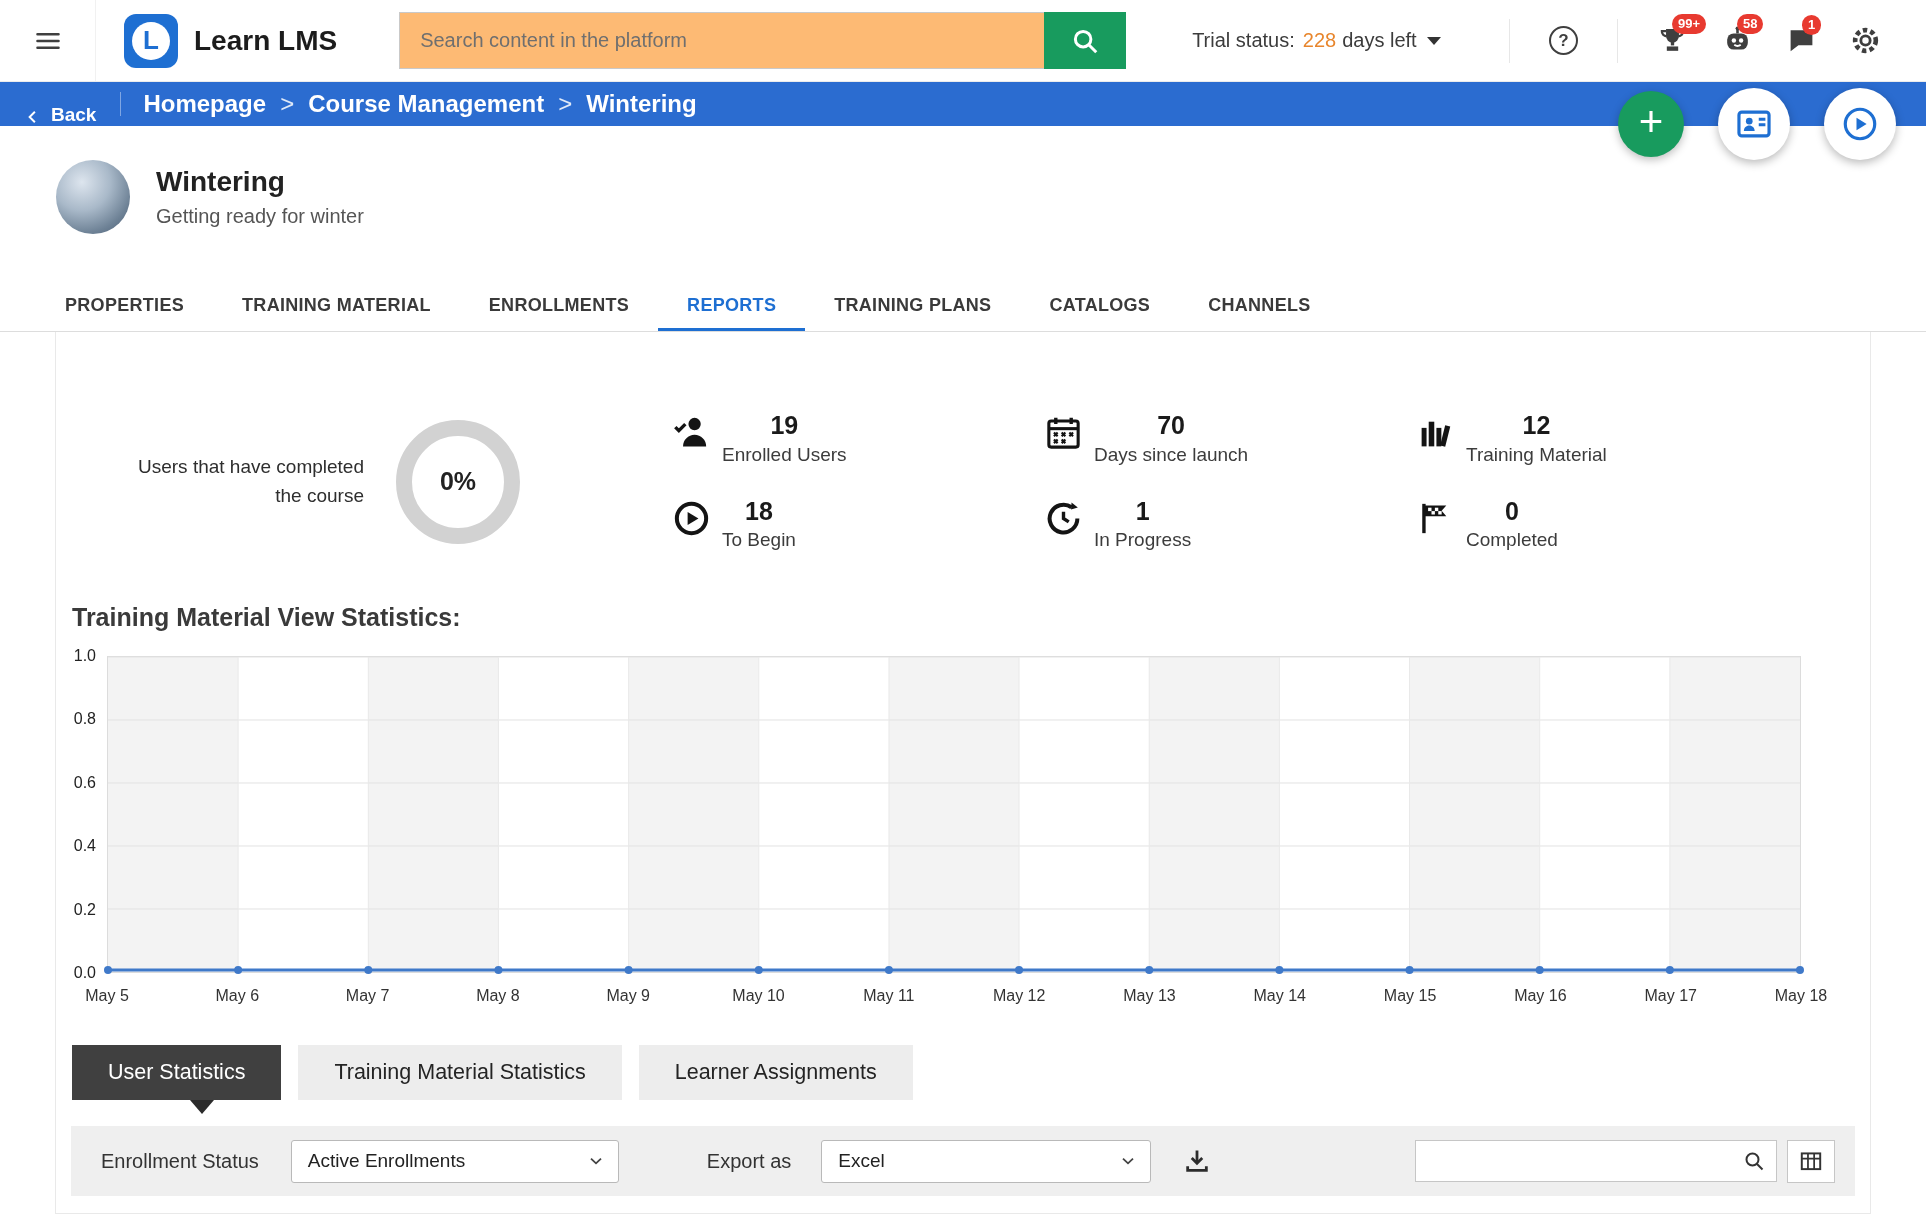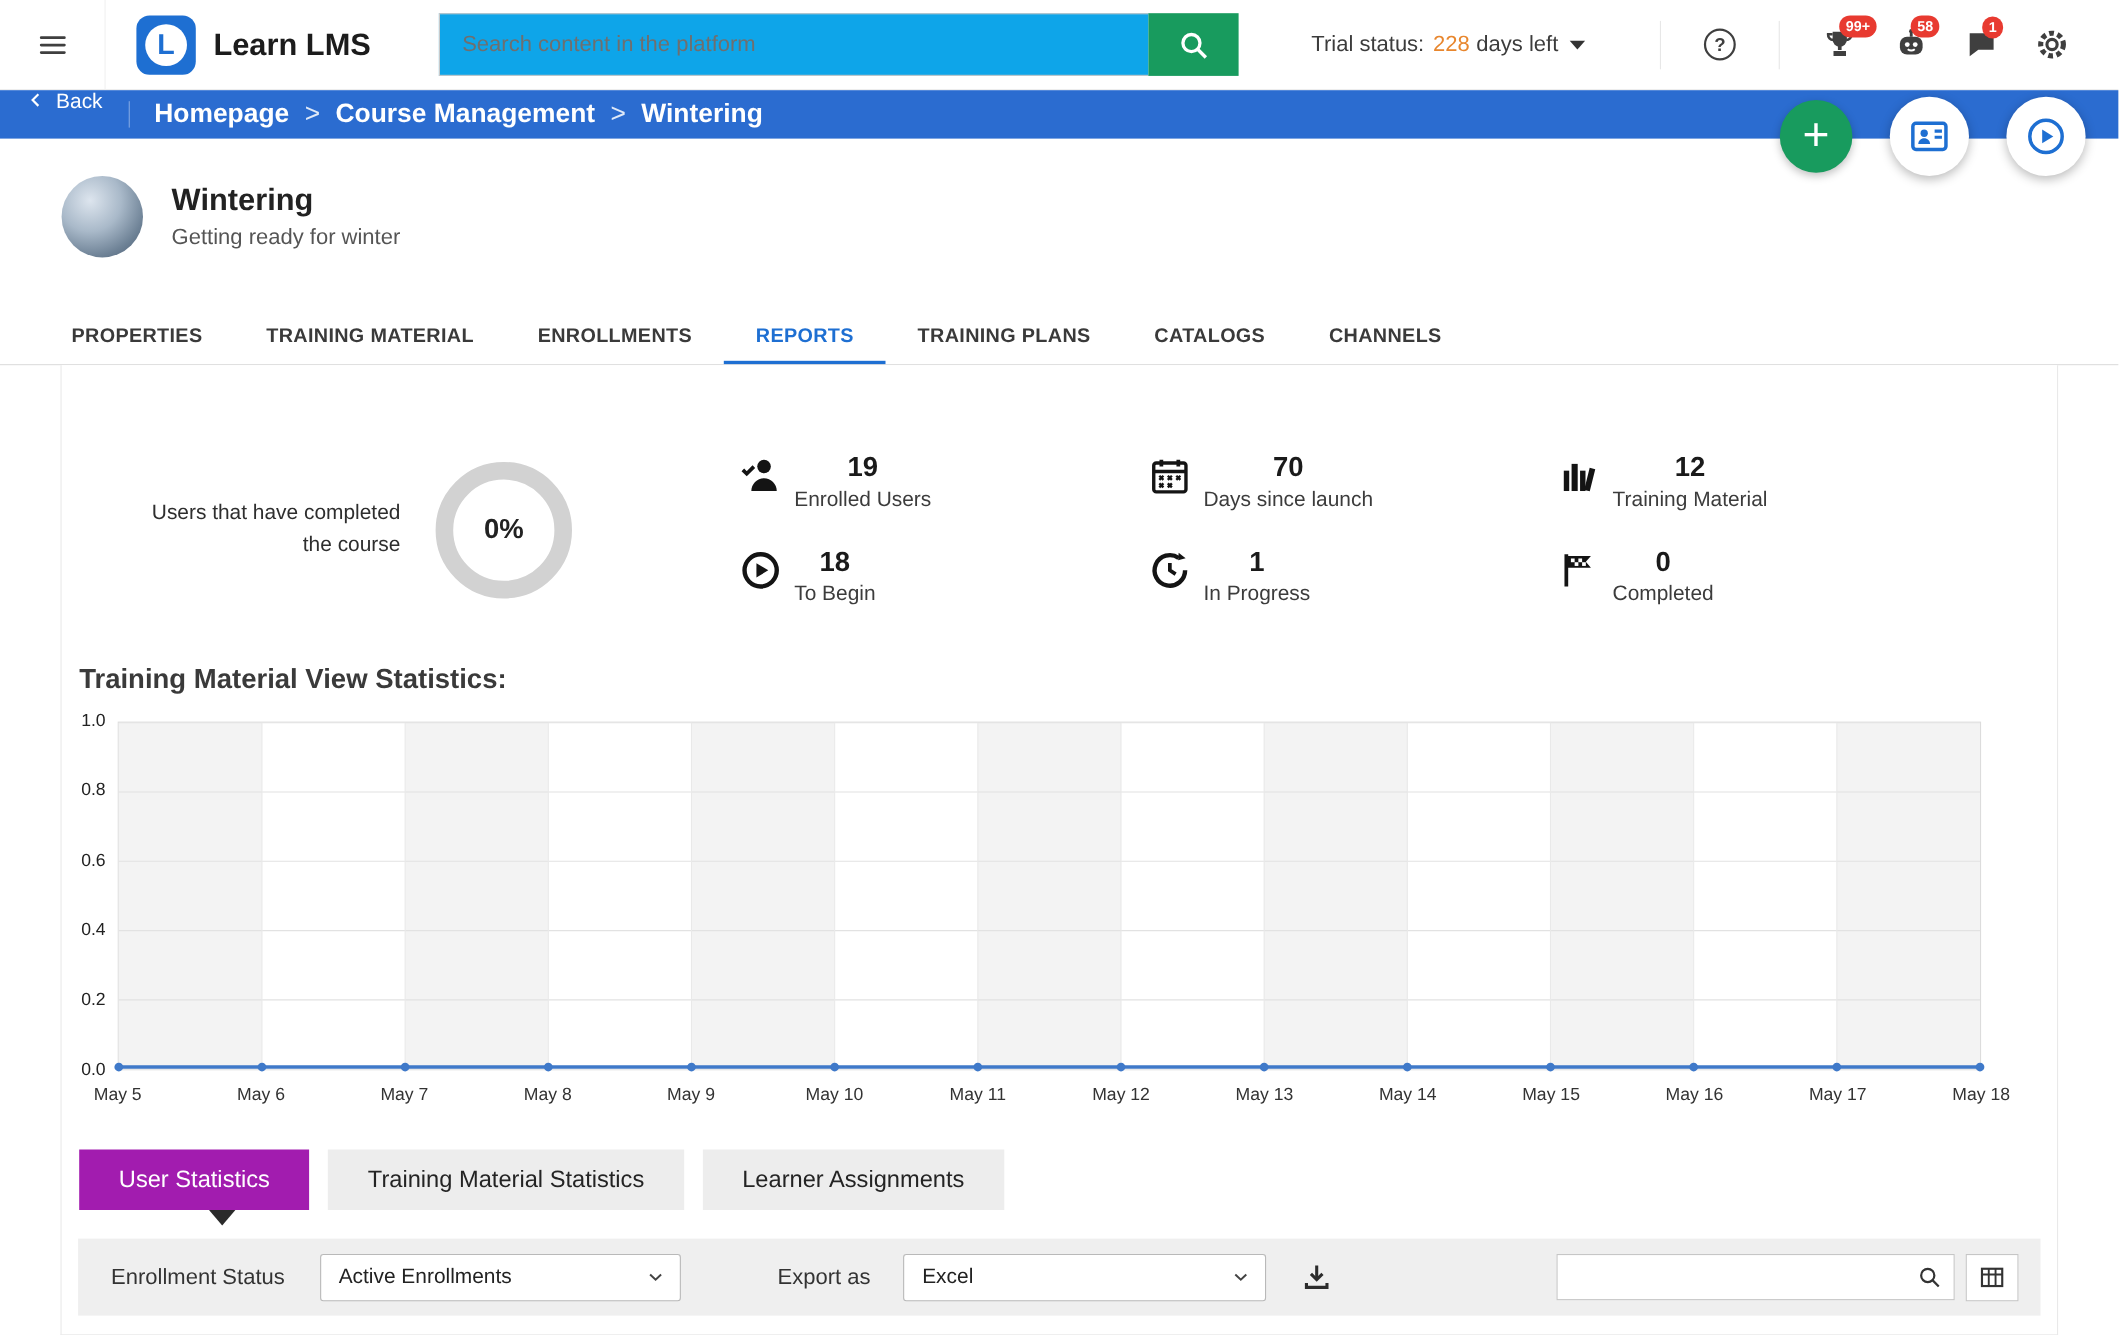--- a/index.html
+++ b/index.html
@@ -8,35 +8,35 @@
   svg { display:block; }
 
   
   .topbar { height:82px; display:flex; align-items:center; border-bottom:1px solid #ececec; background:#fff; }
   .hamburger-cell { width:96px; height:100%; display:flex; align-items:center; justify-content:center; border-right:1px solid #f1f1f1; cursor:pointer; color:#3f3f3f; }
   .logo-block { display:flex; align-items:center; margin-left:28px; cursor:pointer; }
   .logo-mark { width:54px; height:54px; border-radius:12px; background:#1e6fd2; display:flex; align-items:center; justify-content:center; }
   .logo-inner { width:38px; height:38px; border-radius:50%; background:#fff; display:flex; align-items:center; justify-content:center; font-weight:700; font-size:26px; color:#1e6fd2; }
   .logo-text { margin-left:16px; font-size:28px; font-weight:700; color:#1c1c1c; }
   .searchbar { margin-left:62px; display:flex; height:57px; width:727px; }
-  .searchbar input { flex:1; border:1px solid #c9c9c9; border-right:none; padding:0 20px; font-size:20px; color:#444; outline:none; background:#0ea5e9; }
+  .searchbar input { flex:1; border:1px solid #c9c9c9; border-right:none; padding:0 20px; font-size:20px; color:#444; outline:none; background:#fdba74; }
   .searchbar input::placeholder { color:#6f6f6f; }
   .search-btn { width:82px; background:#189b5e; border:none; display:flex; align-items:center; justify-content:center; cursor:pointer; }
   .trial { margin-left:66px; display:flex; align-items:center; font-size:20px; color:#3c3c3c; cursor:pointer; white-space:nowrap; }
   .trial .days { color:#e8862d; margin:0 6px 0 8px; }
   .caret { width:0; height:0; border-left:7px solid transparent; border-right:7px solid transparent; border-top:8px solid #333; margin-left:10px; }
   .header-icons { margin-left:auto; display:flex; align-items:center; height:100%; padding-right:28px; }
   .hdr-sep { width:1px; height:44px; background:#e7e7e7; margin:0 22px; }
   .icon-wrap { position:relative; margin:0 17px; color:#3f3f3f; cursor:pointer; display:flex; }
   .badge { position:absolute; top:-11px; left:15px; background:#e83a30; color:#fff; font-size:13px; font-weight:700; border-radius:11px; padding:2px 6px; line-height:1.2; white-space:nowrap; }
   .help-circle { width:29px; height:29px; border:2.5px solid #3f3f3f; border-radius:50%; display:flex; align-items:center; justify-content:center; font-size:17px; font-weight:700; color:#3f3f3f; }
 
   
   .bluebar { height:44px; background:#2b6cd0; display:flex; align-items:center; color:#fff; position:relative; z-index:5; }
-  .back-btn { display:flex; align-items:flex-start; gap:9px; padding:0 24px; height:100%; font-size:19px; font-weight:400; cursor:pointer; }
+  .back-btn { display:flex; align-items:flex-end; gap:9px; padding:0 24px; height:100%; font-size:19px; font-weight:700; cursor:pointer; }
   .bluebar-sep { width:1px; height:24px; background:rgba(255,255,255,.4); }
   .crumbs { display:flex; align-items:center; gap:14px; margin-left:22px; font-size:24px; font-weight:700; }
   .crumb { cursor:pointer; }
   .crumb-sep { font-weight:400; opacity:.85; }
 
   
   .fab-group { position:absolute; top:88px; right:30px; display:flex; align-items:center; gap:34px; z-index:40; }
   .fab { border-radius:50%; display:flex; align-items:center; justify-content:center; cursor:pointer; }
   .fab-green { width:66px; height:66px; background:#189b5e; color:#fff; box-shadow:0 3px 8px rgba(0,0,0,.25); font-size:42px; line-height:1; padding-bottom:4px; }
   .fab-white { width:72px; height:72px; background:#fff; color:#1e6fd2; box-shadow:0 3px 10px rgba(0,0,0,.28); }
@@ -75,21 +75,21 @@
   .chart-wrap { margin-top:24px; padding-left:51px; padding-right:69px; position:relative; }
   .y-axis { position:absolute; left:0; top:0; width:46px; height:317px; }
   .ytick { position:absolute; right:6px; font-size:16px; color:#222; }
   .chart-svg { width:1694px; height:317px; border:1px solid #dcdcdc; overflow:visible; background:#fff; }
   .x-axis { position:relative; height:34px; margin-top:8px; width:1694px; }
   .xtick { position:absolute; transform:translateX(-50%); font-size:16px; color:#333; white-space:nowrap; top:6px; }
 
   
   .stat-tabs { display:flex; gap:17px; margin:30px 0 0 16px; }
   .stat-tab { height:55px; display:flex; align-items:center; padding:0 36px; font-size:21.5px; background:#ededed; color:#242424; cursor:pointer; position:relative; white-space:nowrap; }
-  .stat-tab.active { background:#a21caf; color:#fff; }
+  .stat-tab.active { background:#404040; color:#fff; }
   .stat-tab.active::after { content:""; position:absolute; top:100%; left:118px; border:12px solid transparent; border-top:14px solid #2b2b2b; }
 
   
   .filter-bar { margin:26px 15px 0; background:#efefef; height:70px; display:flex; align-items:center; padding:0 20px 0 30px; }
   .filter-label { font-size:20px; color:#333; white-space:nowrap; }
   .select { background:#fff; border:1px solid #b9b9b9; border-radius:3px; height:43px; display:flex; align-items:center; justify-content:space-between; padding:0 12px 0 16px; font-size:19px; color:#222; cursor:pointer; }
   .select-enrollment { width:328px; margin-left:32px; }
   .lbl-export { margin-left:88px; }
   .select-export { width:330px; margin-left:30px; }
   .download-btn { margin-left:32px; color:#2c2c2c; cursor:pointer; display:flex; }

